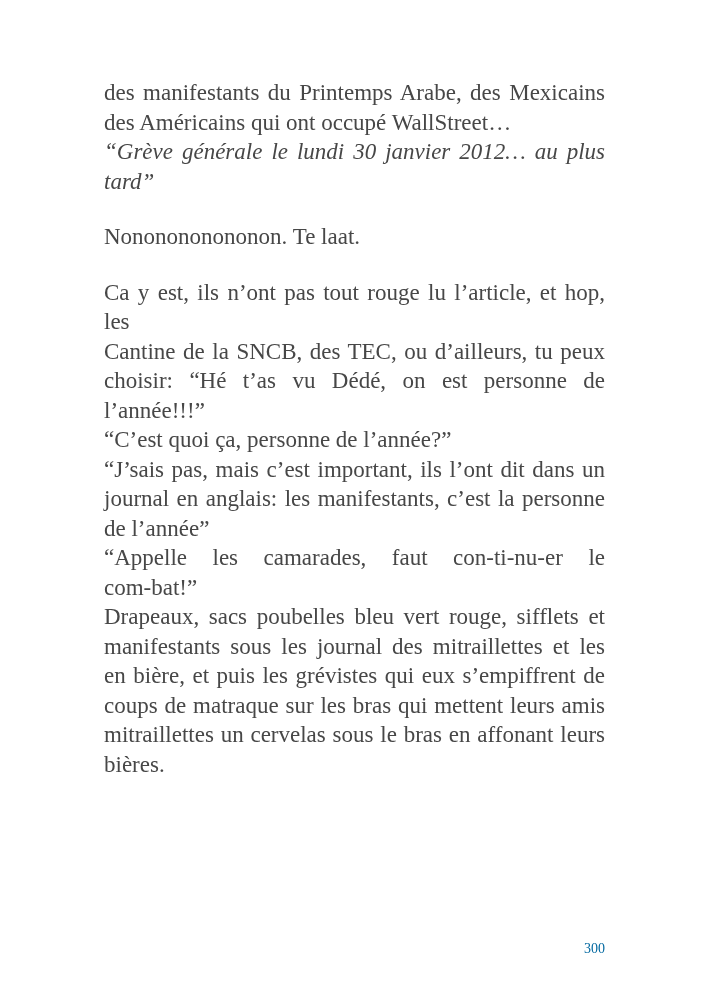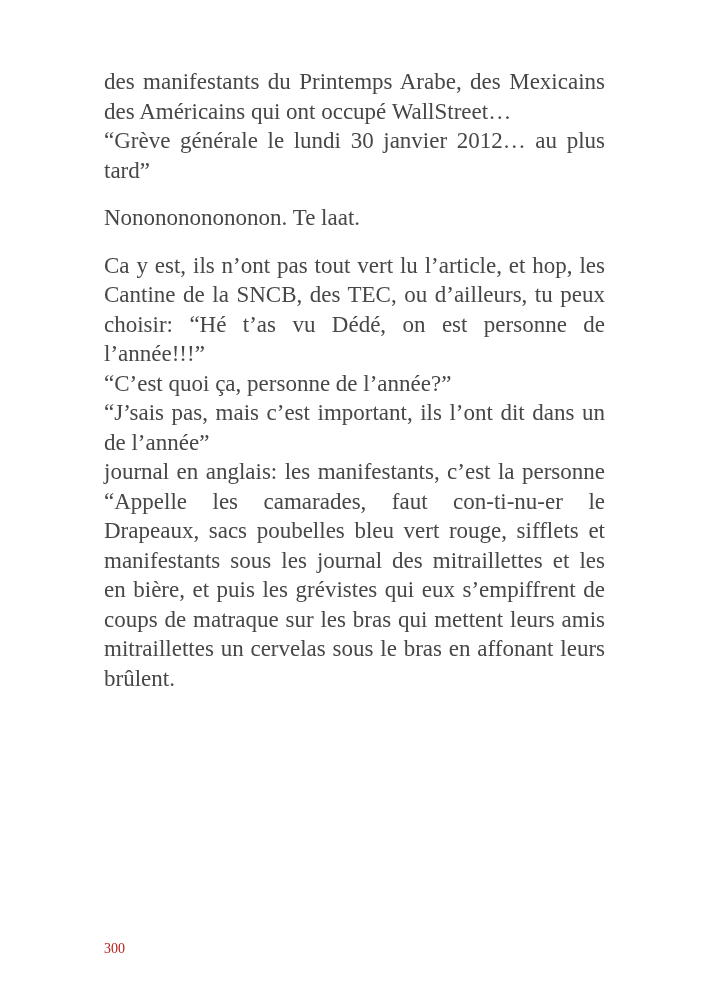--- a/index.html
+++ b/index.html
@@ -12,93 +12,95 @@
     width: 709px;
     height: 992px;
     background: #ffffff;
     font-family: "Liberation Serif", "DejaVu Serif", serif;
     color: #474747;
     overflow: hidden;
   }
   .page-text {
     position: absolute;
     left: 104px;
-    top: 67px;
+    top: 78px;
     width: 501px;
     font-size: 23px;
     line-height: 29.5px;
   }
   .para {
     margin: 0;
     padding: 0;
   }
   .para.gap {
-    margin-top: 18px;
+    margin-top: 26px;
   }
   .para.italic {
+    font-style: italic;
   }
   .tline {
     text-align: justify;
     text-align-last: justify;
     white-space: normal;
   }
   .tline.last {
     text-align-last: left;
   }
   .page-number {
     position: absolute;
     left: 104px;
     top: 941px;
     width: 501px;
-    text-align: left;
+    text-align: right;
     font-size: 14px;
     line-height: 16px;
-    color: #b91c1c;
+    color: #0369a1;
   }
 </style>
 </head>
 <body>
 
 <div class="page">
   <div class="page-text">
       <div class="para">
         <div class="tline">des manifestants du Printemps Arabe, des Mexicains</div>
         <div class="tline last">des Américains qui ont occupé WallStreet…</div>
       </div>
       <div class="para italic">
         <div class="tline">“Grève générale le lundi 30 janvier 2012… au plus</div>
         <div class="tline last">tard”</div>
       </div>
       <div class="para gap">
         <div class="tline last">Nononononononon. Te laat.</div>
       </div>
       <div class="para gap">
-        <div class="tline">Ca y est, ils n’ont pas tout vert lu l’article, et hop, les</div>
+        <div class="tline">Ca y est, ils n’ont pas tout rouge lu l’article, et hop, les</div>
       </div>
       <div class="para">
         <div class="tline">Cantine de la SNCB, des TEC, ou d’ailleurs, tu peux</div>
         <div class="tline">choisir: “Hé t’as vu Dédé, on est personne de</div>
         <div class="tline last">l’année!!!”</div>
       </div>
       <div class="para">
         <div class="tline last">“C’est quoi ça, personne de l’année?”</div>
       </div>
       <div class="para">
         <div class="tline">“J’sais pas, mais c’est important, ils l’ont dit dans un</div>
+        <div class="tline">journal en anglais: les manifestants, c’est la personne</div>
         <div class="tline last">de l’année”</div>
-        <div class="tline">journal en anglais: les manifestants, c’est la personne</div>
       </div>
       <div class="para">
         <div class="tline">“Appelle les camarades, faut con-ti-nu-er le</div>
+        <div class="tline last">com-bat!”</div>
       </div>
       <div class="para">
         <div class="tline">Drapeaux, sacs poubelles bleu vert rouge, sifflets et</div>
       </div>
       <div class="para">
         <div class="tline">manifestants sous les journal des mitraillettes et les</div>
         <div class="tline">en bière, et puis les grévistes qui eux s’empiffrent de</div>
         <div class="tline">coups de matraque sur les bras qui mettent leurs amis</div>
         <div class="tline">mitraillettes un cervelas sous le bras en affonant leurs</div>
-        <div class="tline last">brûlent.</div>
+        <div class="tline last">bières.</div>
       </div>
     </div>
   <div class="page-number">300</div>
 </div>
 
 </body></html>

